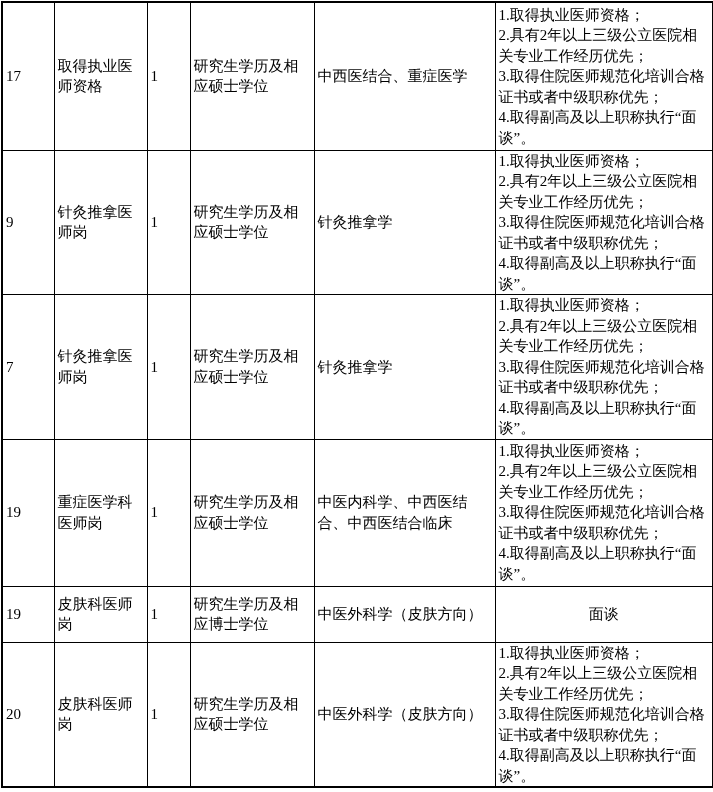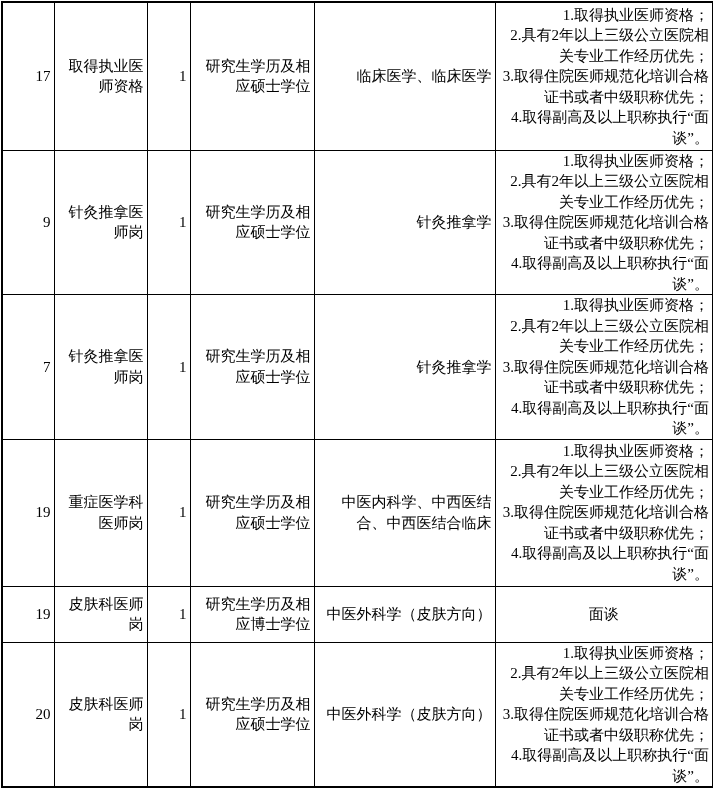--- a/index.html
+++ b/index.html
@@ -18,21 +18,21 @@
     border-collapse: collapse;
     table-layout: fixed;
     width: 711px;
     margin: 1px;
     border: 2px solid #000000;
   }
   table.jobs td {
     border: 1px solid #000000;
     font-size: 15px;
     line-height: 20.5px;
-    text-align: right;
+    text-align: left;
     vertical-align: middle;
     padding: 0 3px;
     overflow: hidden;
     word-break: break-all;
   }
   
   col.c-no        { width: 52px; }
   col.c-position  { width: 93px; }
   col.c-count     { width: 43px; }
   col.c-education { width: 124px; }
@@ -72,21 +72,21 @@
     <col class="c-education">
     <col class="c-major">
     <col class="c-req">
   </colgroup>
   <tbody>
       <tr>
         <td class="cell-no">17</td>
         <td class="cell-position">取得执业医师资格</td>
         <td class="cell-count">1</td>
         <td class="cell-education">研究生学历及相应硕士学位</td>
-        <td class="cell-major">临床医学、临床医学</td>
+        <td class="cell-major">中西医结合、重症医学</td>
         <td class="cell-req">
           <div class="req-item">1.取得执业医师资格；</div>
           <div class="req-item">2.具有2年以上三级公立医院相关专业工作经历优先；</div>
           <div class="req-item">3.取得住院医师规范化培训合格证书或者中级职称优先；</div>
           <div class="req-item">4.取得副高及以上职称执行“面谈”。</div>
         </td>
       </tr>
       <tr>
         <td class="cell-no">9</td>
         <td class="cell-position">针灸推拿医师岗</td>

